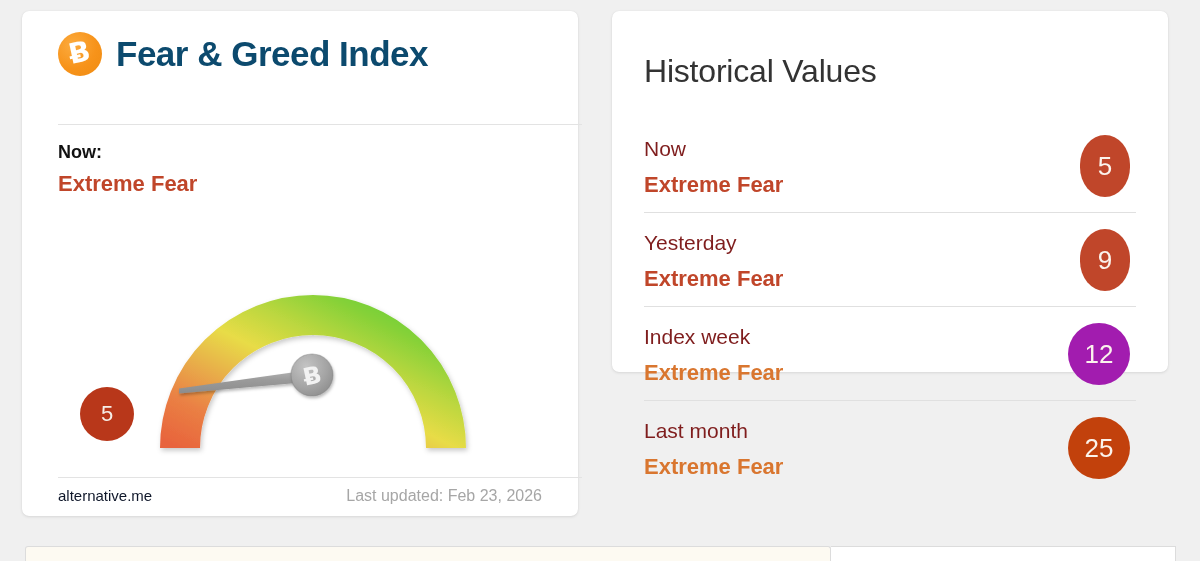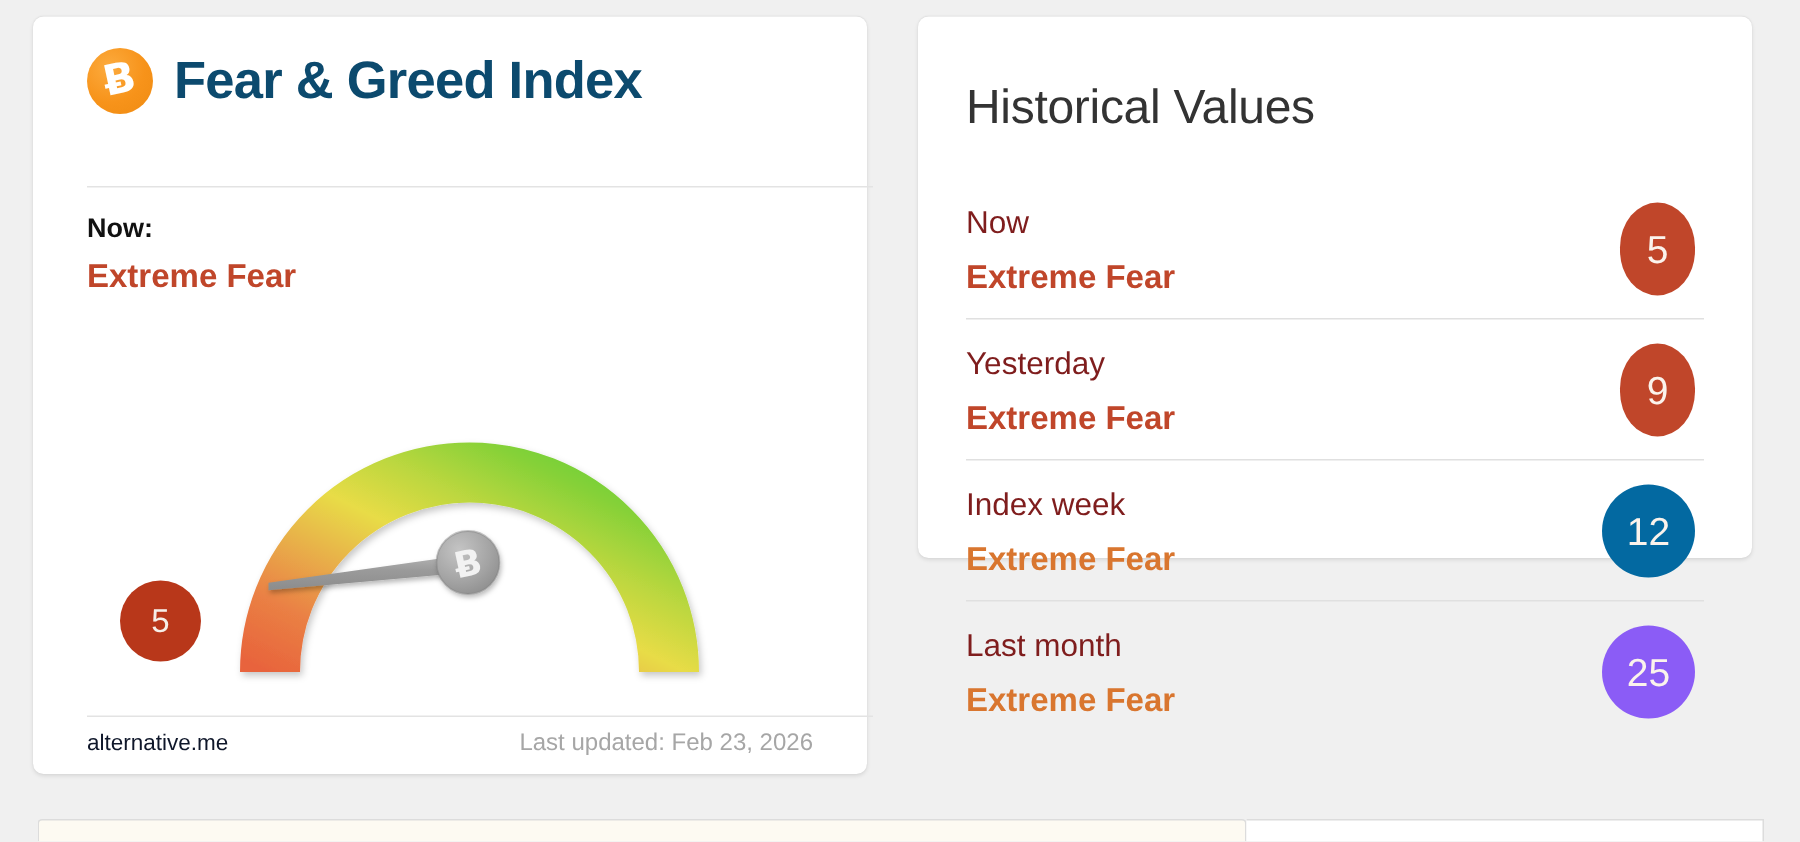--- a/index.html
+++ b/index.html
@@ -227,29 +227,29 @@
         <div class="hist-period">Yesterday</div>
         <div class="hist-class" style="color:#c0462a">Extreme Fear</div>
         <div class="hist-badge badge-sm" style="background:#c0462a">
           <span>9</span>
         </div>
       </div>
 
       <div class="hist-row">
         <div class="hist-period">Index week</div>
         <div class="hist-class" style="color:#d9762f">Extreme Fear</div>
-        <div class="hist-badge badge-lg" style="background:#0369a1">
+        <div class="hist-badge badge-lg" style="background:#a21caf">
           <span>12</span>
         </div>
       </div>
 
       <div class="hist-row last">
         <div class="hist-period">Last month</div>
         <div class="hist-class" style="color:#d9762f">Extreme Fear</div>
-        <div class="hist-badge badge-lg" style="background:#8b5cf6">
+        <div class="hist-badge badge-lg" style="background:#c2410c">
           <span>25</span>
         </div>
       </div>
 
     </div>
   </div>
 
   <div class="bottom-panel"></div>
   <div class="bottom-panel-right"></div>
 

